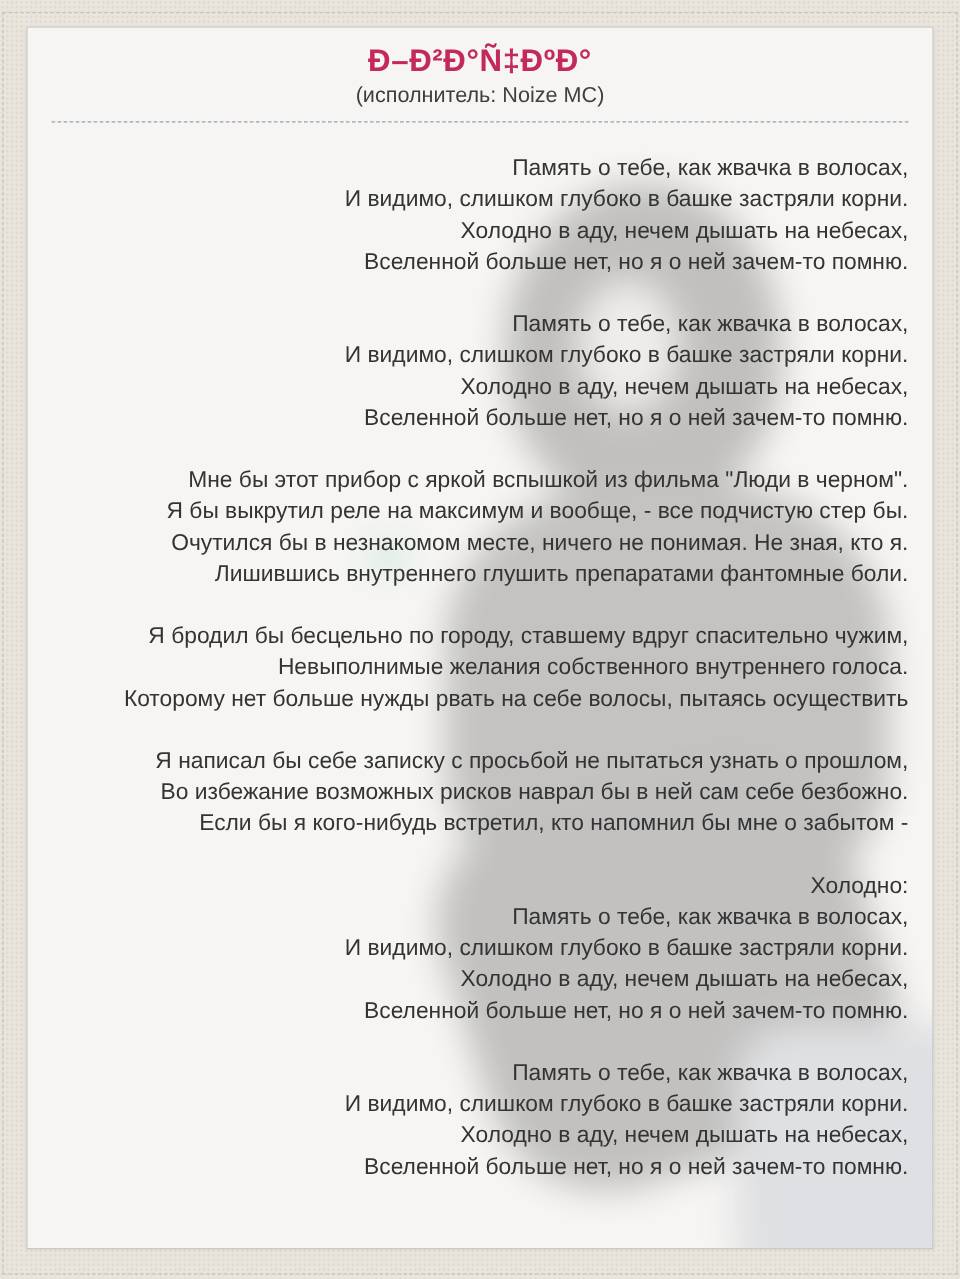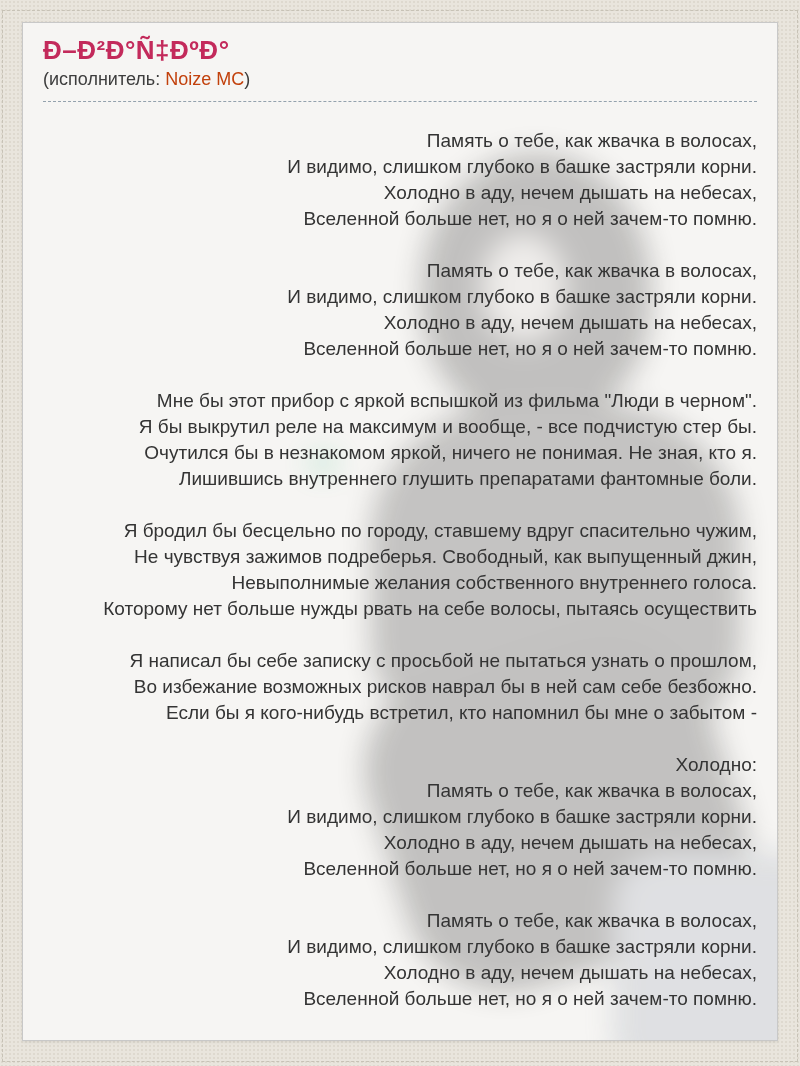--- a/index.html
+++ b/index.html
@@ -47,37 +47,38 @@
   .bg-photo .jeans  { position:absolute; left:500px; top:770px; width:270px; height:230px; background:#9aa2b0; border-radius:20%; }
   .bg-photo .greenblob { position:absolute; left:195px; top:370px; width:30px; height:20px; background:#2fbd7f; border-radius:50%; }
 
   .card-inner {
     position: relative;
     padding: 12px 20px 0 20px;
   }
   .song-header {
     border-bottom: 1px dashed #94a2ad;
     padding-bottom: 10px;
+    text-align: center;
   }
   .song-title {
     margin: 0;
     color: #c32a5b;
     font-size: 26px;
     line-height: 30px;
     font-weight: 700;
     letter-spacing: 0.5px;
   }
   .artist-line {
     color: #3d3d3d;
     font-size: 18px;
     line-height: 24px;
     margin-top: 2px;
   }
   .artist-link {
-    color: #c2410c;
+    color: #404040;
     text-decoration: none;
     cursor: pointer;
   }
   .lyrics-text {
     position: relative;
     margin-top: 14px;
     color: #343434;
     font-size: 19px;
     line-height: 26px;
   }
@@ -122,28 +123,27 @@
         <div class="lyric-line">Память о тебе, как жвачка в волосах,</div>
         <div class="lyric-line">И видимо, слишком глубоко в башке застряли корни.</div>
         <div class="lyric-line">Холодно в аду, нечем дышать на небесах,</div>
         <div class="lyric-line">Вселенной больше нет, но я о ней зачем-то помню.</div>
       <p></p>
 
       <p class="stanza">
         </p>
         <div class="lyric-line">Мне бы этот прибор с яркой вспышкой из фильма "Люди в черном".</div>
         <div class="lyric-line">Я бы выкрутил реле на максимум и вообще, - все подчистую стер бы.</div>
-        <div class="lyric-line">Очутился бы в незнакомом яркой, ничего не понимая. Не зная, кто я.</div>
+        <div class="lyric-line">Очутился бы в незнакомом месте, ничего не понимая. Не зная, кто я.</div>
         <div class="lyric-line">Лишившись внутреннего глушить препаратами фантомные боли.</div>
       <p></p>
 
       <p class="stanza">
         </p>
         <div class="lyric-line">Я бродил бы бесцельно по городу, ставшему вдруг спасительно чужим,</div>
-        <div class="lyric-line">Не чувствуя зажимов подреберья. Свободный, как выпущенный джин,</div>
         <div class="lyric-line">Невыполнимые желания собственного внутреннего голоса.</div>
         <div class="lyric-line">Которому нет больше нужды рвать на себе волосы, пытаясь осуществить</div>
       <p></p>
 
       <p class="stanza">
         </p>
         <div class="lyric-line">Я написал бы себе записку с просьбой не пытаться узнать о прошлом,</div>
         <div class="lyric-line">Во избежание возможных рисков наврал бы в ней сам себе безбожно.</div>
         <div class="lyric-line">Если бы я кого-нибудь встретил, кто напомнил бы мне о забытом -</div>
       <p></p>

